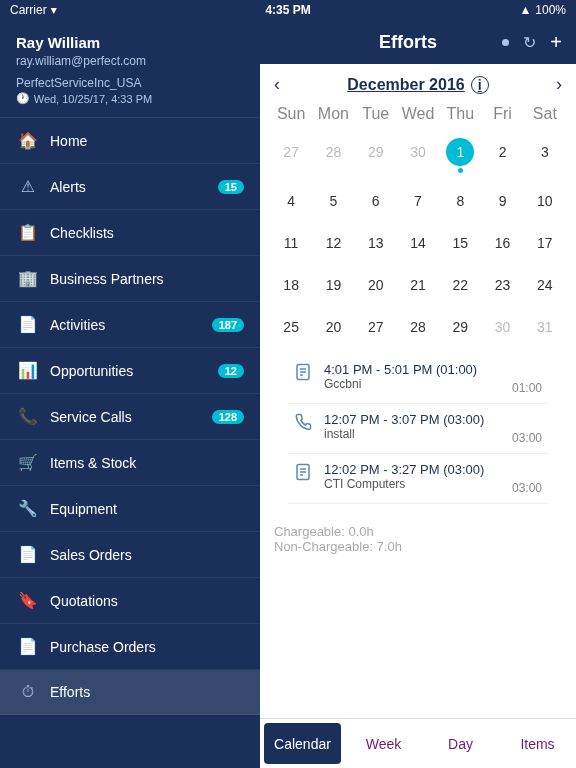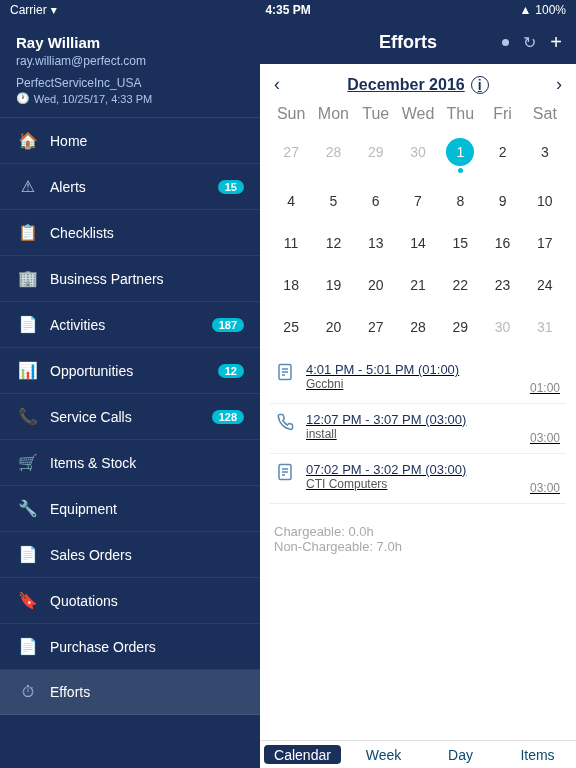--- a/index.html
+++ b/index.html
@@ -124,21 +124,21 @@
       height: 28px;
       display: flex;
       align-items: center;
       justify-content: center;
       margin: 0 auto;
     }
     .cal-cell.today .dot { width: 5px; height: 5px; background: #00bcd4; border-radius: 50%; margin: 2px auto 0; }
     .cal-cell .day-num { width: 28px; height: 28px; display: flex; align-items: center; justify-content: center; margin: 0 auto; }
 
     
-    .events-section { padding: 6px 10px 10px; text-decoration: underline; }
+    .events-section { padding: 6px 28px 10px; }
     .event-item {
       display: flex;
       align-items: flex-start;
       padding: 8px 6px;
       border-bottom: 1px solid #eee;
       gap: 8px;
     }
     .event-icon { width: 22px; flex-shrink: 0; margin-top: 1px; }
     .event-icon svg { width: 18px; height: 18px; }
     .event-content { flex: 1; }
@@ -147,31 +147,31 @@
     .event-duration { font-size: 12px; color: #888; text-align: right; min-width: 40px; flex-shrink: 0; padding-top: 2px; margin-top: 17px; }
 
     .summary-section { padding: 10px 14px; text-align: left; }
     .summary-text { font-size: 13px; color: #aaa; }
 
     
     .tab-bar {
       background: #fff;
       border-top: 1px solid #ddd;
       display: flex;
-      height: 28px;
+      height: 50px;
       flex-shrink: 0;
     }
     .tab-btn {
       flex: 1;
       display: flex;
       align-items: center;
       justify-content: center;
       font-size: 14px;
       cursor: pointer;
-      color: #0c4a6e;
+      color: #701a75;
     }
     .tab-btn.active {
       background: #1a2f5a;
       color: #fff;
       border-radius: 4px;
       margin: 4px;
     }
   </style>
 </head>
 <body>
@@ -428,21 +428,21 @@
             <div class="event-duration">03:00</div>
           </div>
           <div class="event-item">
             <div class="event-icon"><svg viewBox="0 0 24 24" fill="none" stroke="#5b8ab5" stroke-width="2">
                 <rect x="4" y="2" width="16" height="20" rx="2"></rect>
                 <line x1="8" y1="8" x2="16" y2="8"></line>
                 <line x1="8" y1="12" x2="16" y2="12"></line>
                 <line x1="8" y1="16" x2="12" y2="16"></line>
               </svg></div>
             <div class="event-content">
-              <div class="event-time">07:02 PM - 3:02 PM (03:00)</div>
+              <div class="event-time">12:02 PM - 3:27 PM (03:00)</div>
               <div class="event-name">CTI Computers</div>
             </div>
             <div class="event-duration">03:00</div>
           </div>
         </div>
 
       <div class="summary-section">
         <div class="summary-text">Chargeable: 0.0h</div>
         <div class="summary-text">Non-Chargeable: 7.0h</div>
       </div>

